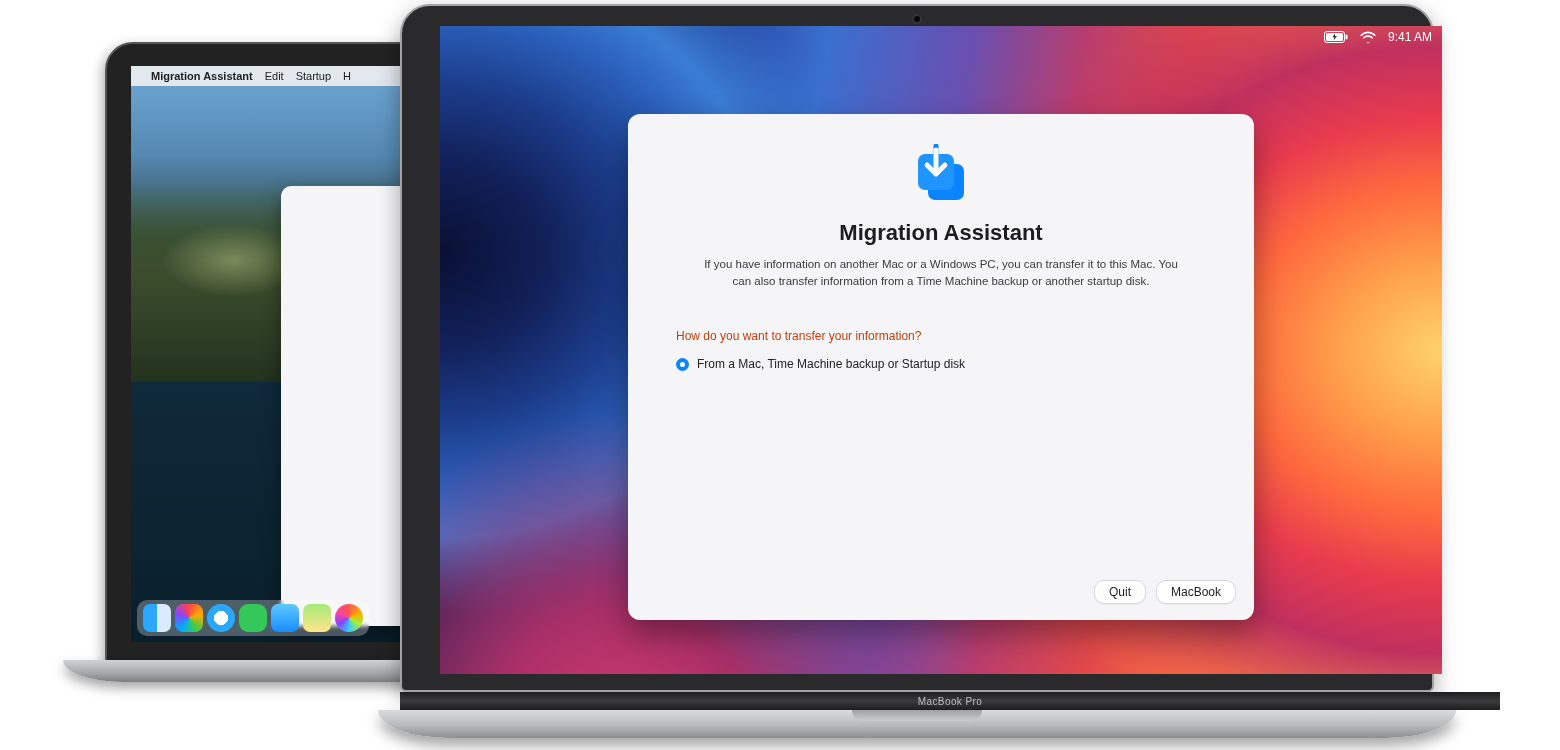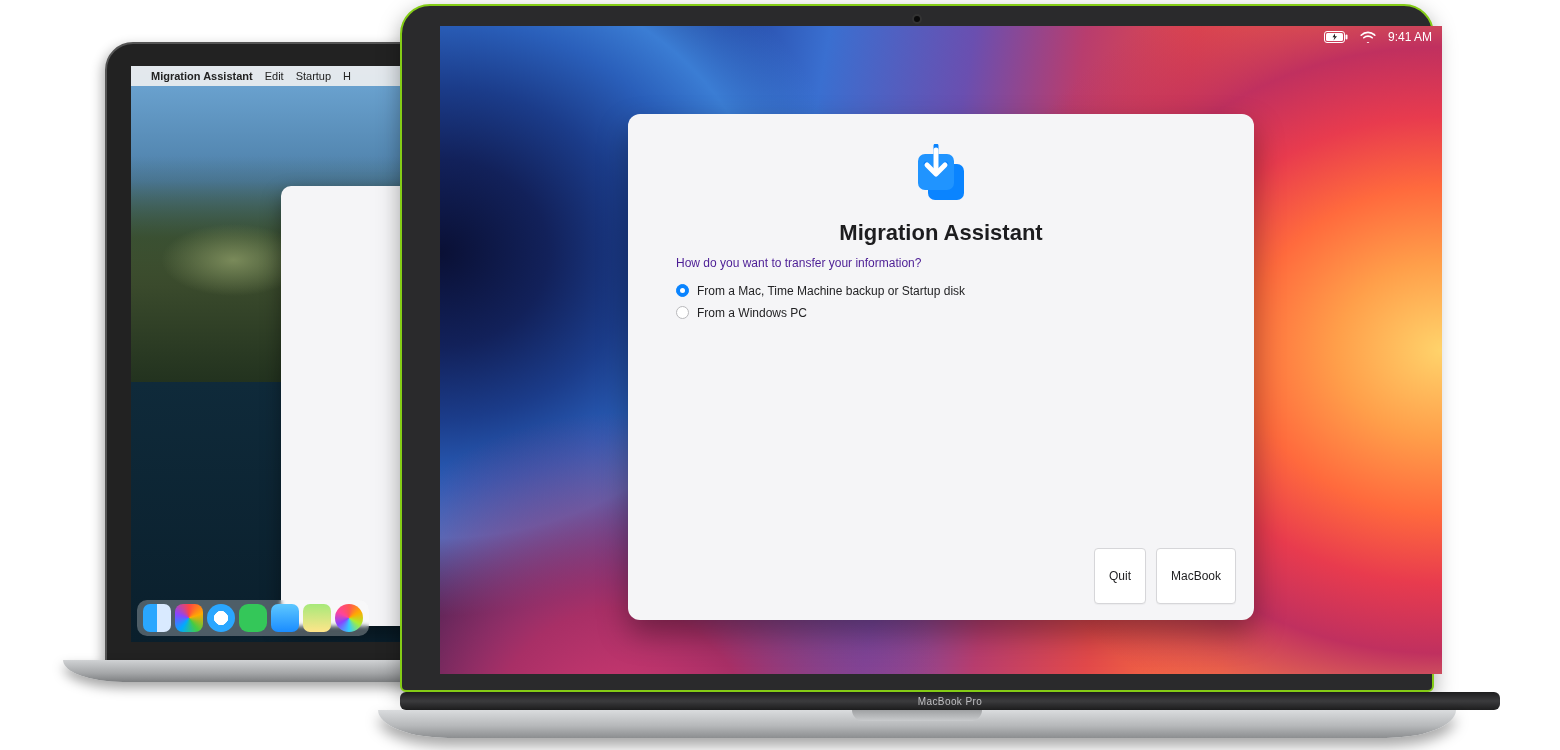--- a/index.html
+++ b/index.html
@@ -108,21 +108,21 @@
     top: 4px;
     width: 1078px;
     height: 746px;
   }
   .laptop-front .bezel {
     position:absolute;
     left:22px; top:0;
     width:1034px; height:688px;
     background:#2a2a2c;
     border-radius: 30px 30px 6px 6px;
-    border: 2px solid #84cc16;
+    border: 2px solid #a3a3a3;
     box-shadow: 0 8px 22px rgba(0,0,0,0.35);
   }
   .laptop-front .camera {
     position:absolute; left:50%; top:10px; transform:translateX(-50%);
     width:6px; height:6px; background:#0a0a0a; border-radius:50%;
     box-shadow: 0 0 0 2px #333;
   }
   .laptop-front .screen {
     position:absolute; left:38px; top:20px;
     width:1002px; height:648px;
@@ -153,53 +153,53 @@
     display:flex; justify-content:center; margin-top:4px; margin-bottom:14px;
   }
   .dialog h1 {
     text-align:center; font-size:22px; font-weight:700; margin-bottom:10px;
   }
   .dialog .subtitle {
     text-align:center; font-size:11.5px; color:#3b3b3d; line-height:1.45;
     max-width:480px; margin:0 auto 40px;
   }
   .dialog .question {
-    font-size:12px; color:#4c1d95; margin: 0 0 14px 8px;
+    font-size:12px; color:#c2410c; margin: 0 0 14px 8px;
   }
   .options { display:flex; flex-direction:column; gap:8px; margin-left:8px; }
   .option {
-    display:flex; align-items:flex-start; gap:8px;
+    display:flex; align-items:center; gap:8px;
     font-size:12px; color:#232325; cursor:pointer;
   }
   .radio {
     width:13px; height:13px; border-radius:50%;
     border:1px solid #b9b9bc; background:#fff; position:relative; flex:none;
   }
   .radio.checked {
     border-color:#0a84ff; background:#0a84ff;
   }
   .radio.checked::after{
     content:""; position:absolute; left:3px; top:3px; width:5px; height:5px;
     background:#fff; border-radius:50%;
   }
   .dialog .buttons {
     position:absolute; right:18px; bottom:16px;
     display:flex; gap:10px;
   }
   .btn {
-    background:#ffffff; border:1px solid #d6d6d9; border-radius:4px;
-    padding: 20px 14px; font-size:12px; color:#1d1d1f; cursor:pointer;
+    background:#ffffff; border:1px solid #d6d6d9; border-radius:10px;
+    padding: 4px 14px; font-size:12px; color:#1d1d1f; cursor:pointer;
     box-shadow: 0 1px 1px rgba(0,0,0,0.04);
   }
 
   .laptop-front .hinge {
     position:absolute; left:22px; top:688px;
     width:1100px; height:18px;
     background: linear-gradient(180deg,#1e1e1f 0%, #3b3b3d 50%, #1e1e1f 100%);
-    display:flex; justify-content:center; align-items:center;border-radius:6px;
+    display:flex; justify-content:center; align-items:center;
   }
   .hinge .brand { color:#bfbfc2; font-size:10px; letter-spacing:0.4px; }
   .laptop-front .base {
     position:absolute; left:0; top:706px;
     width:1078px; height:28px;
     background: linear-gradient(180deg,#dadcde 0%, #b7b9bb 55%, #8c8e90 100%);
     border-radius: 0 0 70px 70px / 0 0 28px 28px;
     box-shadow: 0 8px 14px rgba(0,0,0,0.35);
   }
   .laptop-front .notch {
@@ -270,29 +270,26 @@
             <rect x="10" y="10" width="36" height="36" rx="7" fill="#2094ff"></rect>
             <rect x="10" y="10" width="36" height="36" rx="7" fill="none" stroke="#ffffff" stroke-opacity="0.0"></rect>
 
             <path d="M28 2 L28 28" stroke="#0a84ff" stroke-width="5" stroke-linecap="round"></path>
             <path d="M18 20 L28 30 L38 20" fill="none" stroke="#0a84ff" stroke-width="5" stroke-linecap="round" stroke-linejoin="round"></path>
             <path d="M28 6 L28 28" stroke="#ffffff" stroke-width="5" stroke-linecap="round"></path>
             <path d="M19 21 L28 30 L37 21" fill="none" stroke="#ffffff" stroke-width="5" stroke-linecap="round" stroke-linejoin="round"></path>
           </svg>
         </div>
         <h1>Migration Assistant</h1>
+        <p class="subtitle">If you have information on another Mac or a Windows PC, you can transfer it to this Mac. You can also transfer information from a Time Machine backup or another startup disk.</p>
         <p class="question">How do you want to transfer your information?</p>
         <div class="options">
           <label class="option">
             <span class="radio checked"></span>
             <span>From a Mac, Time Machine backup or Startup disk</span>
-          </label>
-          <label class="option">
-            <span class="radio"></span>
-            <span>From a Windows PC</span>
           </label>
         </div>
         <div class="buttons">
           <button class="btn">Quit</button>
           <button class="btn">MacBook</button>
         </div>
       </div>
 
     </div>
   </div>

